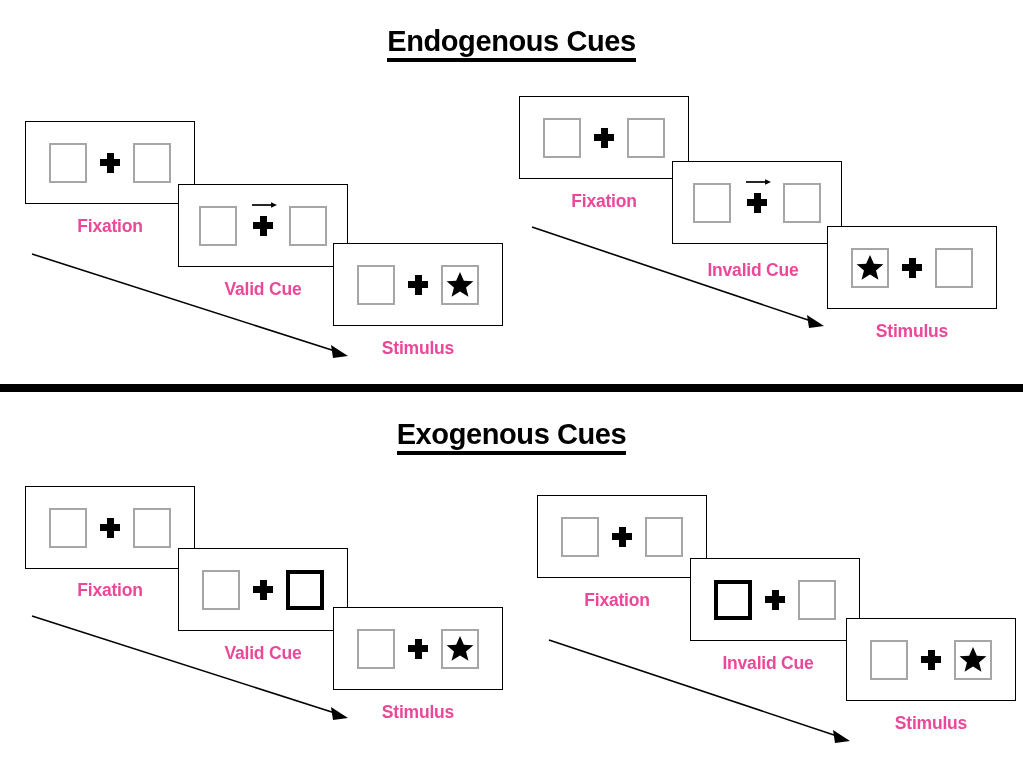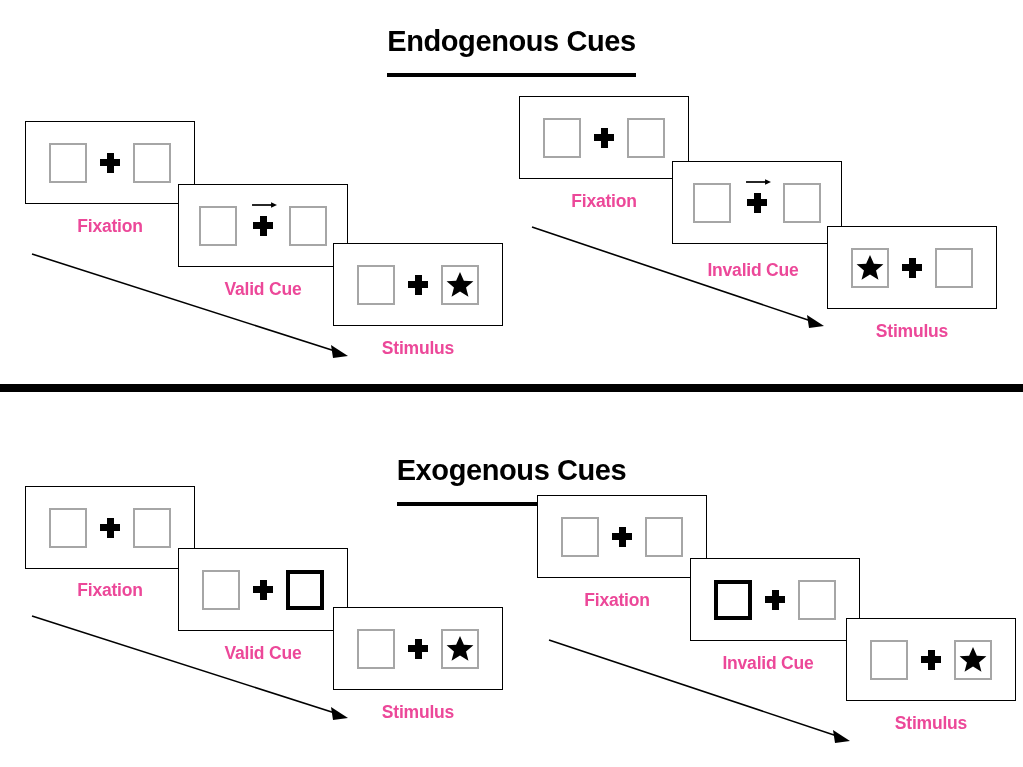--- a/index.html
+++ b/index.html
@@ -27,21 +27,21 @@
     text-align: center;
     font-family: "Liberation Sans", sans-serif;
     font-weight: bold;
     font-size: 29px;
     letter-spacing: -0.4px;
     color: #000000;
     white-space: nowrap;
   }
   .section-title span {
     border-bottom: 4px solid #000;
-    padding-bottom: 16px;
+    padding-bottom: 1px;
   }
 
   
   .divider {
     position: absolute;
     left: 0;
     width: 1023px;
     height: 8px;
     background: #000000;
   }
@@ -246,21 +246,21 @@
   </div>
   <div class="caption" style="left:827px; top:321px; width:170px;">Stimulus</div>
 
   <svg class="flow-arrow" style="left:528px; top:222px; width:300px; height:118px;" viewBox="0 0 300 118">
     <line x1="4" y1="5" x2="286" y2="100" stroke="#000" stroke-width="1.6"></line>
     <polygon points="296,104 279,93 281,106" fill="#000"></polygon>
   </svg>
 
   <div class="divider" style="top:384px;"></div>
 
-  <div class="section-title" style="top:418px;margin-top:36px;">
+  <div class="section-title" style="top:418px;">
     <span>Exogenous Cues</span>
   </div>
 
   <div class="frame" style="left:25px; top:486px; width:170px; height:83px; z-index:4;">
     <div class="frame-inner">
       <div class="box"></div>
       <div class="plus"></div>
       <div class="box"></div>
     </div>
   </div>

